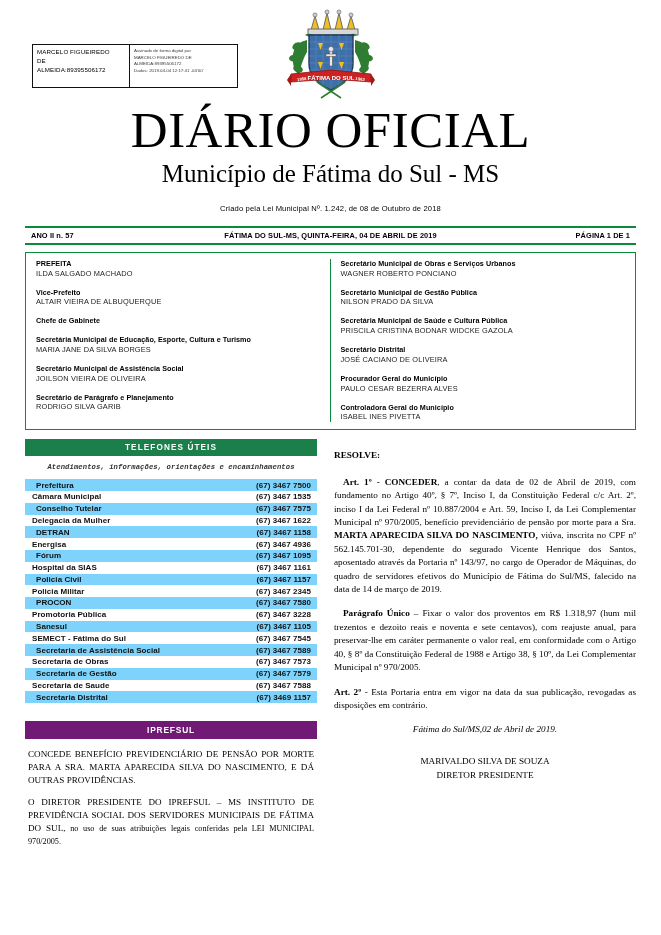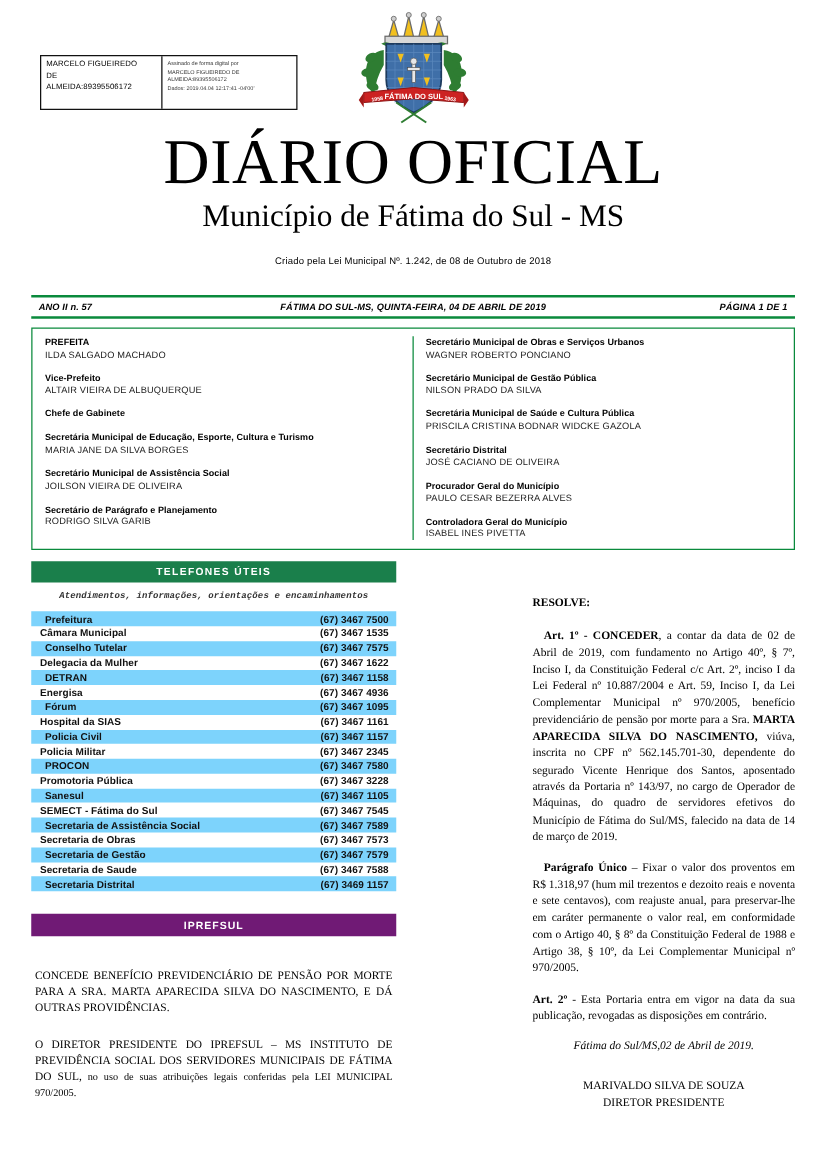--- a/index.html
+++ b/index.html
@@ -85,30 +85,29 @@
     font-weight: 400;
   }
   .title-law {
     font-size: 7.6px;
     margin-top: 15px;
     letter-spacing: .15px;
   }
 
   
   .infobar {
-    margin-top: 23px;
+    margin-top: 13px;
     border-top: 2px solid #0a8a3c;
     border-bottom: 2px solid #0a8a3c;
     padding: 3px 2px 3px 2px;
     display: flex;
     align-items: flex-end;
     font-size: 7.4px;
     font-weight: bold;
     letter-spacing: .1px;
-    font-style: italic;
   }
   .infobar .ib-left  { width: 150px; text-align: left; padding-left: 4px; }
   .infobar .ib-mid   { flex: 1; text-align: center; }
   .infobar .ib-right { width: 150px; text-align: right; padding-right: 4px; }
 
   
   .officials {
     margin-top: 7px;
     border: 1.6px solid #0a8a3c;
     display: flex;
@@ -128,22 +127,21 @@
     font-size: 7.4px;
     line-height: 1.35;
     letter-spacing: .15px;
     color: #222;
   }
 
   
   .body-cols {
     margin-top: 9px;
     display: flex;
-    align-items: flex-end;
-    gap: 46px;
+    align-items: flex-start;
   }
   .col-left  { width: 292px; }
   .col-sep   { width: 17px; }
   .col-right { flex: 1; }
 
   
   .phones-head {
     background: #1a7f4b;
     color: #ffffff;
     text-align: center;
@@ -185,21 +183,21 @@
     padding: 4px 0;
     margin-top: 18px;
   }
   .ipref-body {
     font-family: "Liberation Serif", serif;
     font-size: 9.1px;
     line-height: 1.42;
     text-align: justify;
     padding: 9px 3px 0 3px;
   }
-  .ipref-body p { margin: 16px 0 9px 0; }
+  .ipref-body p { margin: 0 0 9px 0; }
   .small-caps-run { font-size: 8.2px; }
 
   
   .legal {
     font-family: "Liberation Serif", serif;
     font-size: 9.2px;
     line-height: 1.46;
     text-align: justify;
     padding-top: 10px;
   }

